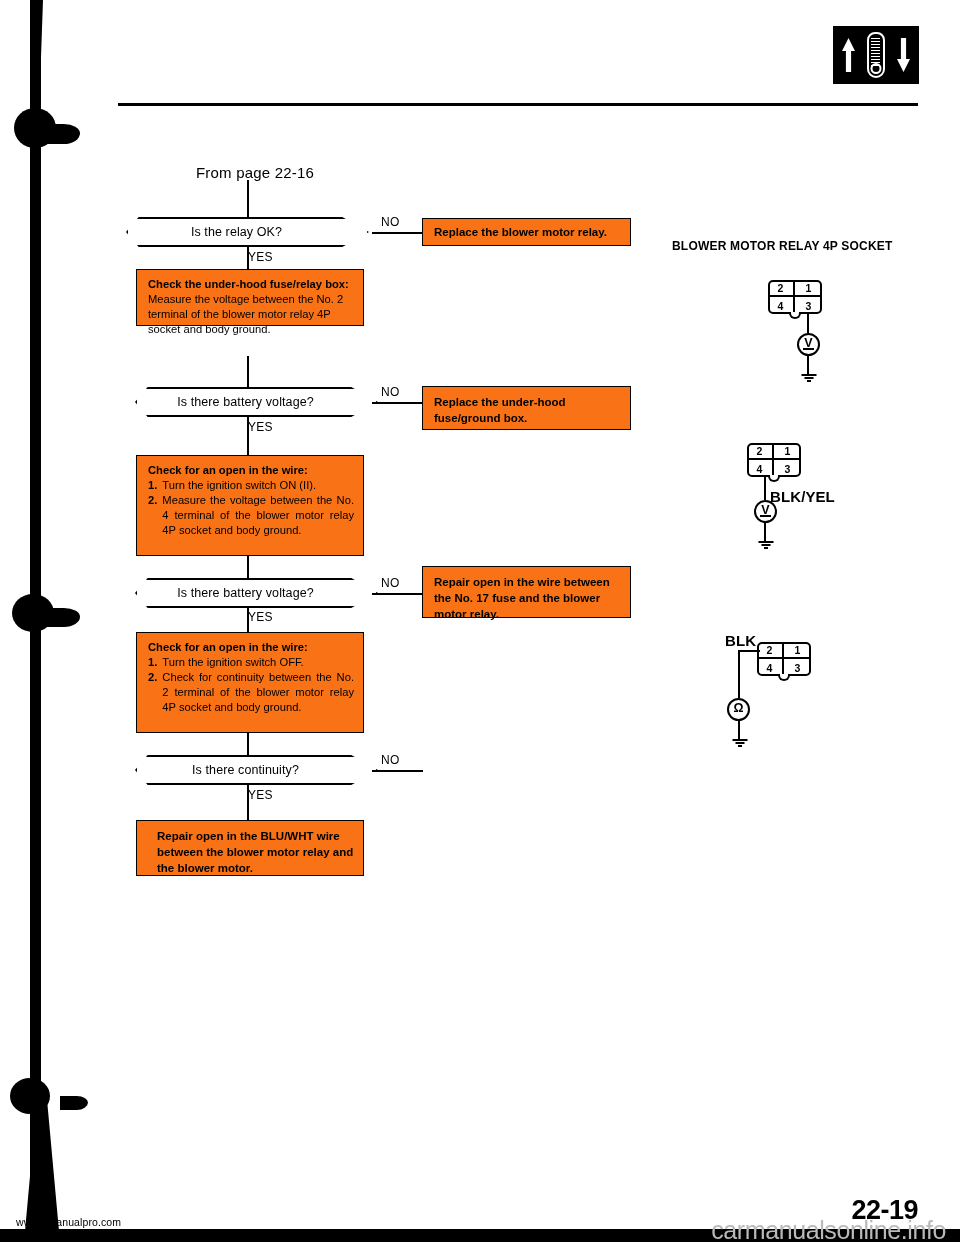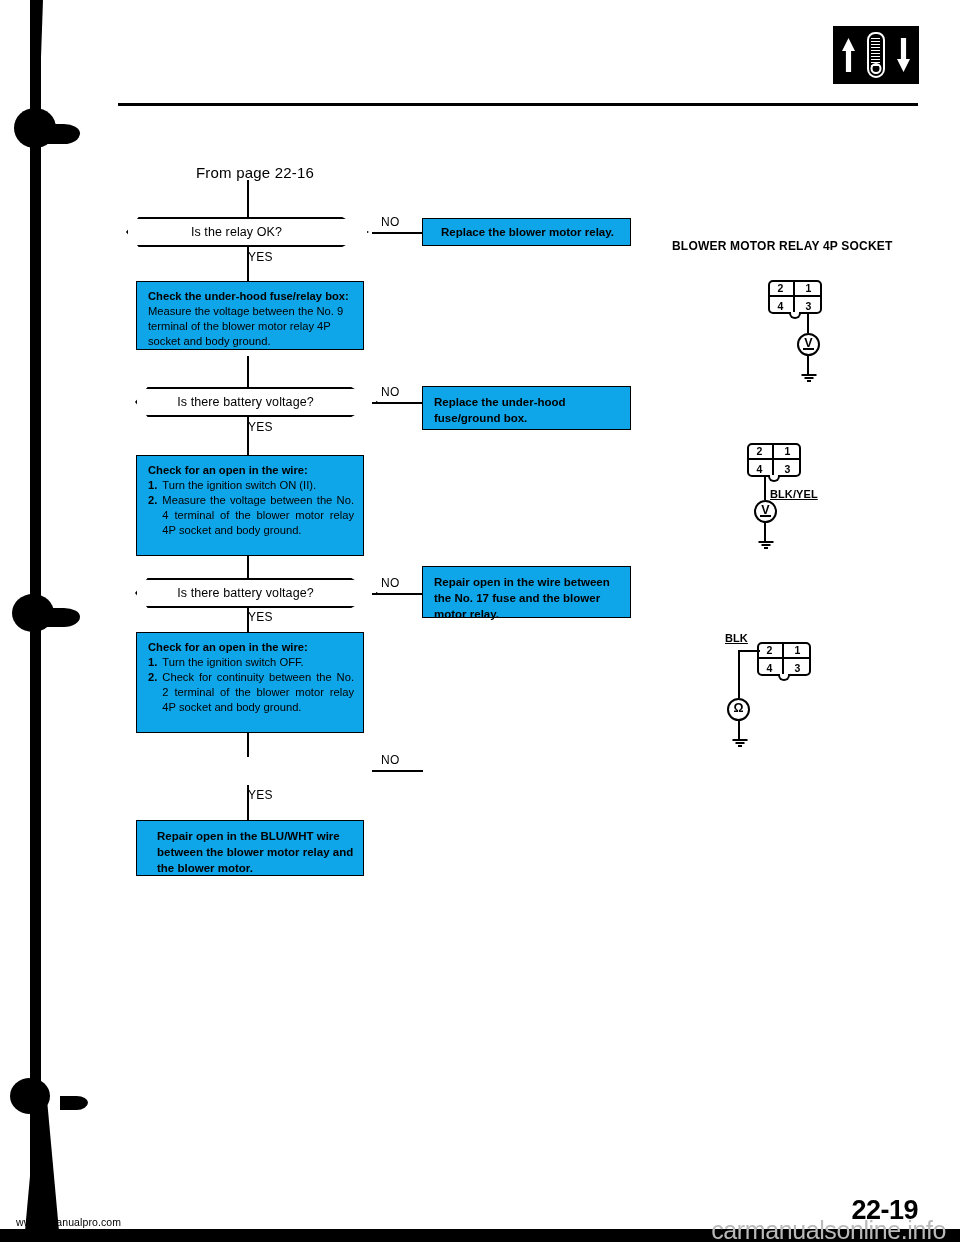--- a/index.html
+++ b/index.html
@@ -174,25 +174,24 @@
     letter-spacing: 0.1px;
     padding-right: 22px;
     box-sizing: border-box;
   }
 
   
   .box {
     position: absolute;
     box-sizing: border-box;
     border: 1.5px solid #000;
-    background: #0ea5e9;
+    background: #f97316;
     padding: 7px 9px 7px 11px;
     font-size: 11.2px;
     line-height: 1.33;
-    justify-content: center;
   }
   .box.bold {
     font-weight: bold;
     font-size: 11.5px;
     line-height: 1.4;
   }
   .box-title {
     font-weight: bold;
     display: block;
   }
@@ -319,25 +318,24 @@
     transform: translateX(-50%);
     background: #000;
     height: 2px;
   }
   .gnd .g1 { top: 0;   width: 15px; }
   .gnd .g2 { top: 3px; width: 9px; }
   .gnd .g3 { top: 6px; width: 4px; }
 
   .wire-label {
     position: absolute;
-    font-size: 11px;
+    font-size: 15px;
     font-weight: bold;
     letter-spacing: 0.1px;
     white-space: nowrap;
-    text-decoration: underline;
   }
 
   
   .footer-url {
     position: absolute;
     left: 16px;
     top: 1216px;
     font-size: 10.5px;
     letter-spacing: 0.1px;
   }
@@ -396,23 +394,23 @@
     <div class="decision-inner">Is the relay OK?</div>
   </div>
   <div class="branch-label" style="left:381px; top:215px;">NO</div>
   <div class="hline" style="left:372px; top:232px; width:51px;"></div>
   <div class="box bold" style="left:422px; top:218px; width:209px; height:28px; display:flex; align-items:center;">
     <span>Replace the blower motor relay.</span>
   </div>
   <div class="vline" style="left:247px; top:247px; height:36px;"></div>
   <div class="branch-label" style="left:248px; top:250px;">YES</div>
 
-  <div class="box" style="left:136px; top:281px; width:228px; height:69px;">
+  <div class="box" style="left:136px; top:269px; width:228px; height:57px;">
     <span class="box-title">Check the under-hood fuse/relay box:</span>
-    <span class="box-body">Measure the voltage between the No. 9 terminal of the blower motor relay 4P socket and body ground.</span>
+    <span class="box-body">Measure the voltage between the No. 2 terminal of the blower motor relay 4P socket and body ground.</span>
   </div>
   <div class="vline" style="left:247px; top:356px; height:33px;"></div>
 
   <div class="decision" style="left:135px; top:387px; width:243px; height:30px;">
     <div class="decision-inner">Is there battery voltage?</div>
   </div>
   <div class="branch-label" style="left:381px; top:385px;">NO</div>
   <div class="hline" style="left:372px; top:402px; width:51px;"></div>
   <div class="box bold" style="left:422px; top:386px; width:209px; height:44px;">
     <span>Replace the under-hood fuse/ground box.</span>
@@ -454,20 +452,23 @@
         <span class="txt">Turn the ignition switch OFF.</span>
       </li>
       <li>
         <span class="num">2.</span>
         <span class="txt justify-txt">Check for continuity between the No. 2 terminal of the blower motor relay 4P socket and body ground.</span>
       </li>
     </ul>
   </div>
   <div class="vline" style="left:247px; top:733px; height:24px;"></div>
 
+  <div class="decision" style="left:135px; top:755px; width:243px; height:30px;">
+    <div class="decision-inner">Is there continuity?</div>
+  </div>
   <div class="branch-label" style="left:381px; top:753px;">NO</div>
   <div class="hline" style="left:372px; top:770px; width:51px;"></div>
   <div class="vline" style="left:247px; top:785px; height:36px;"></div>
   <div class="branch-label" style="left:248px; top:788px;">YES</div>
 
   <div class="box bold" style="left:136px; top:820px; width:228px; height:56px;padding-left:20px;">
     <span>Repair open in the BLU/WHT wire between the blower motor relay and the blower motor.</span>
   </div>
 
   <div class="diagram-title" style="left:672px; top:239px;">BLOWER MOTOR RELAY 4P SOCKET</div>

